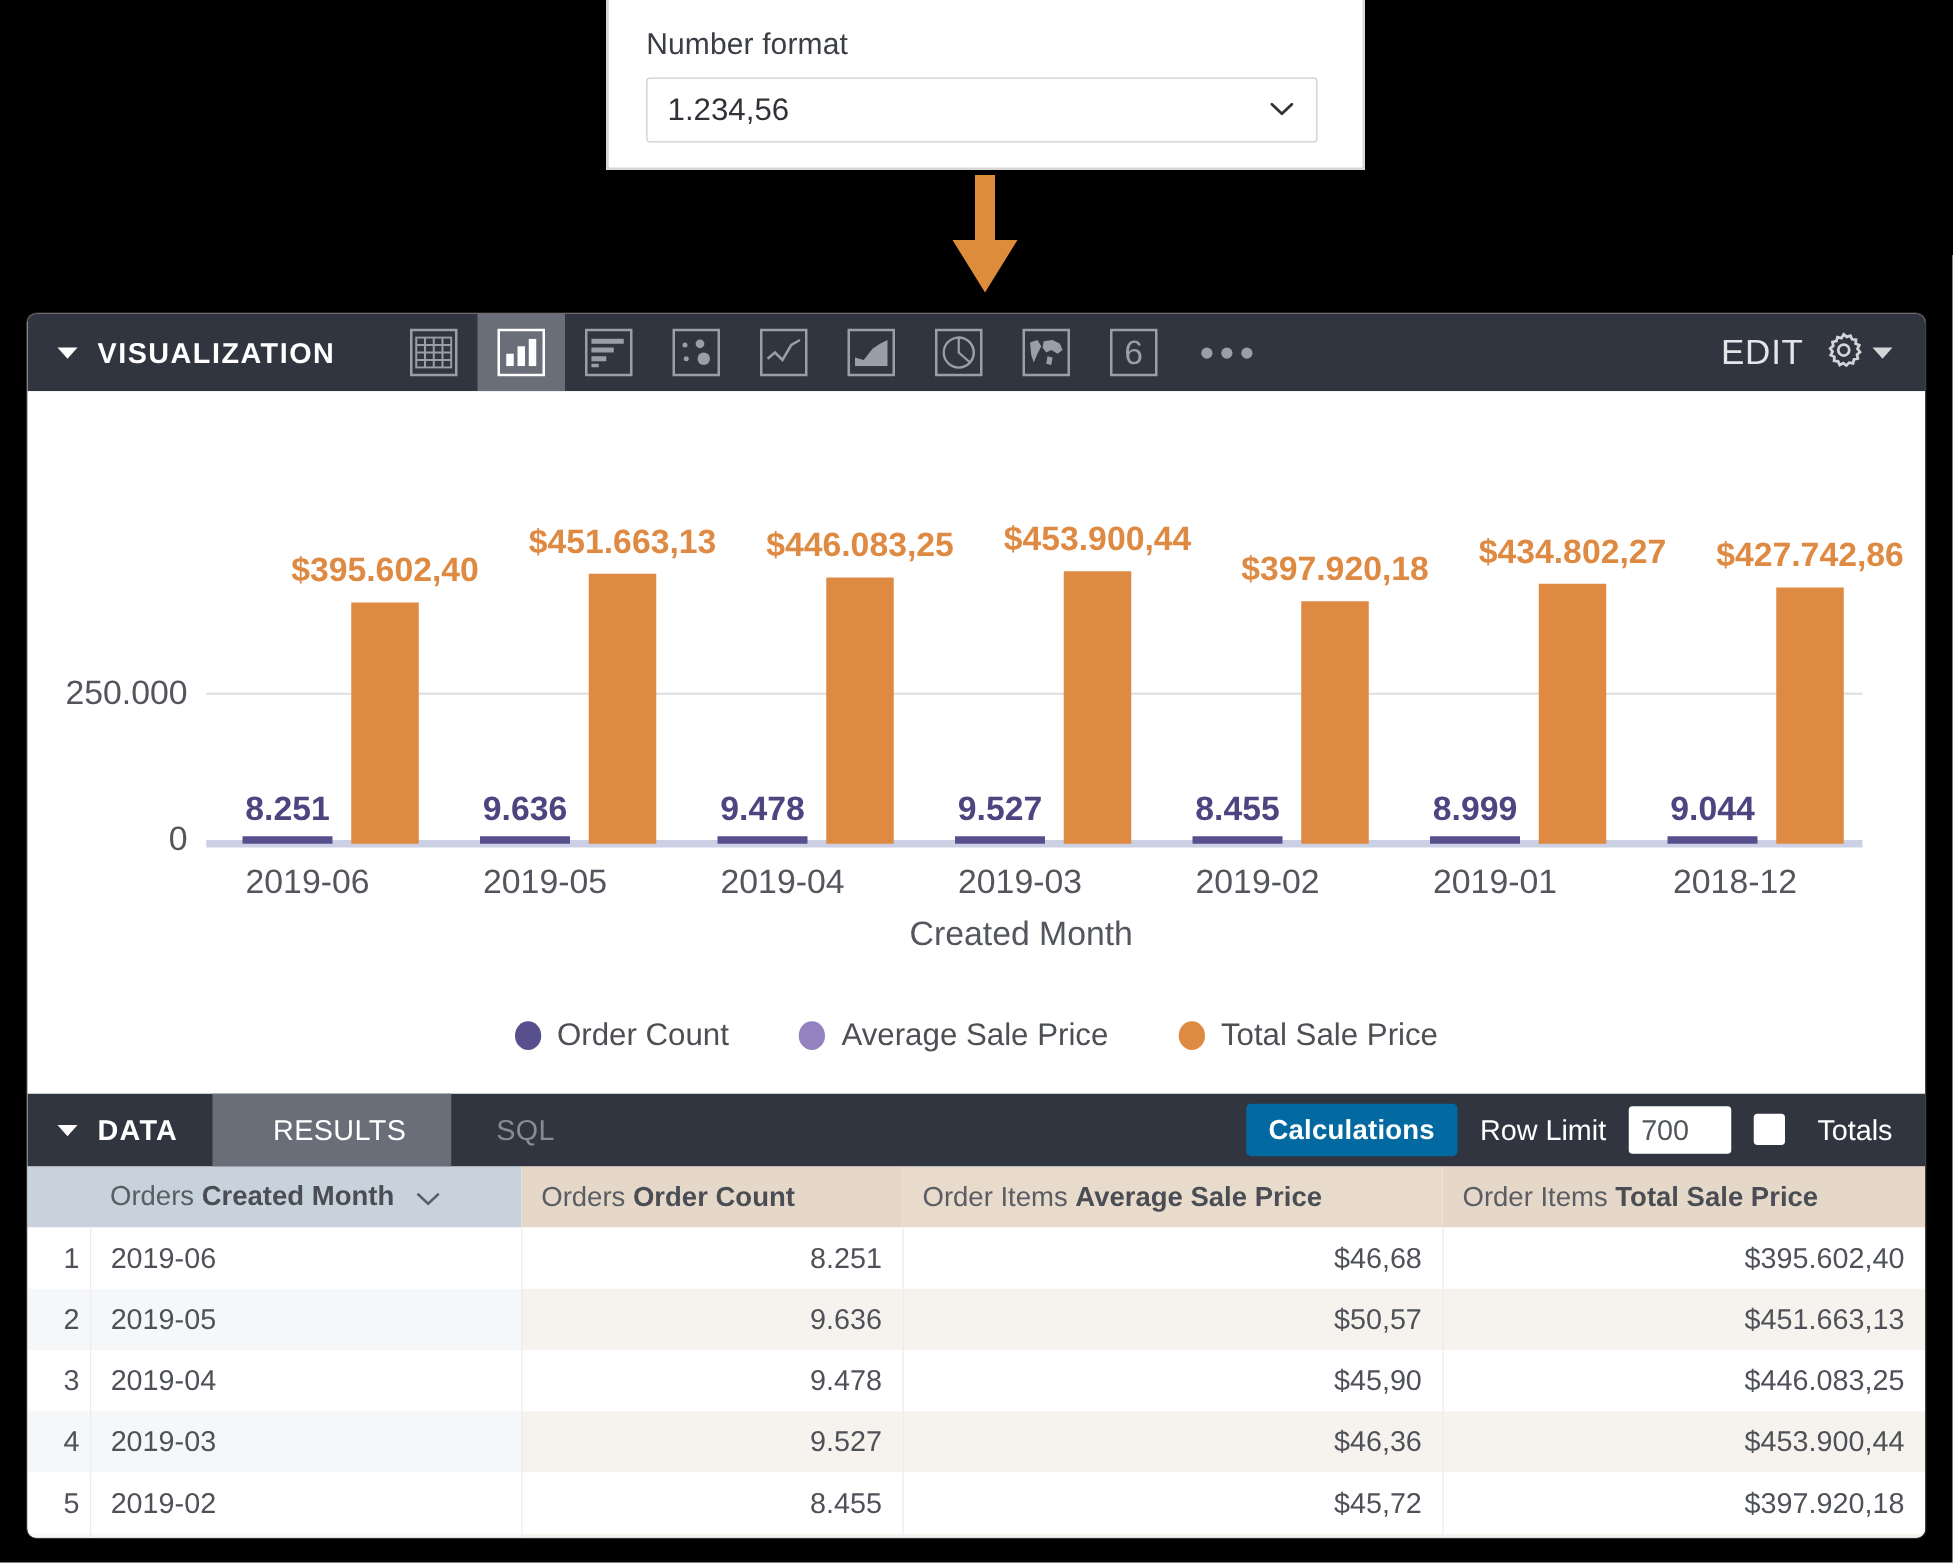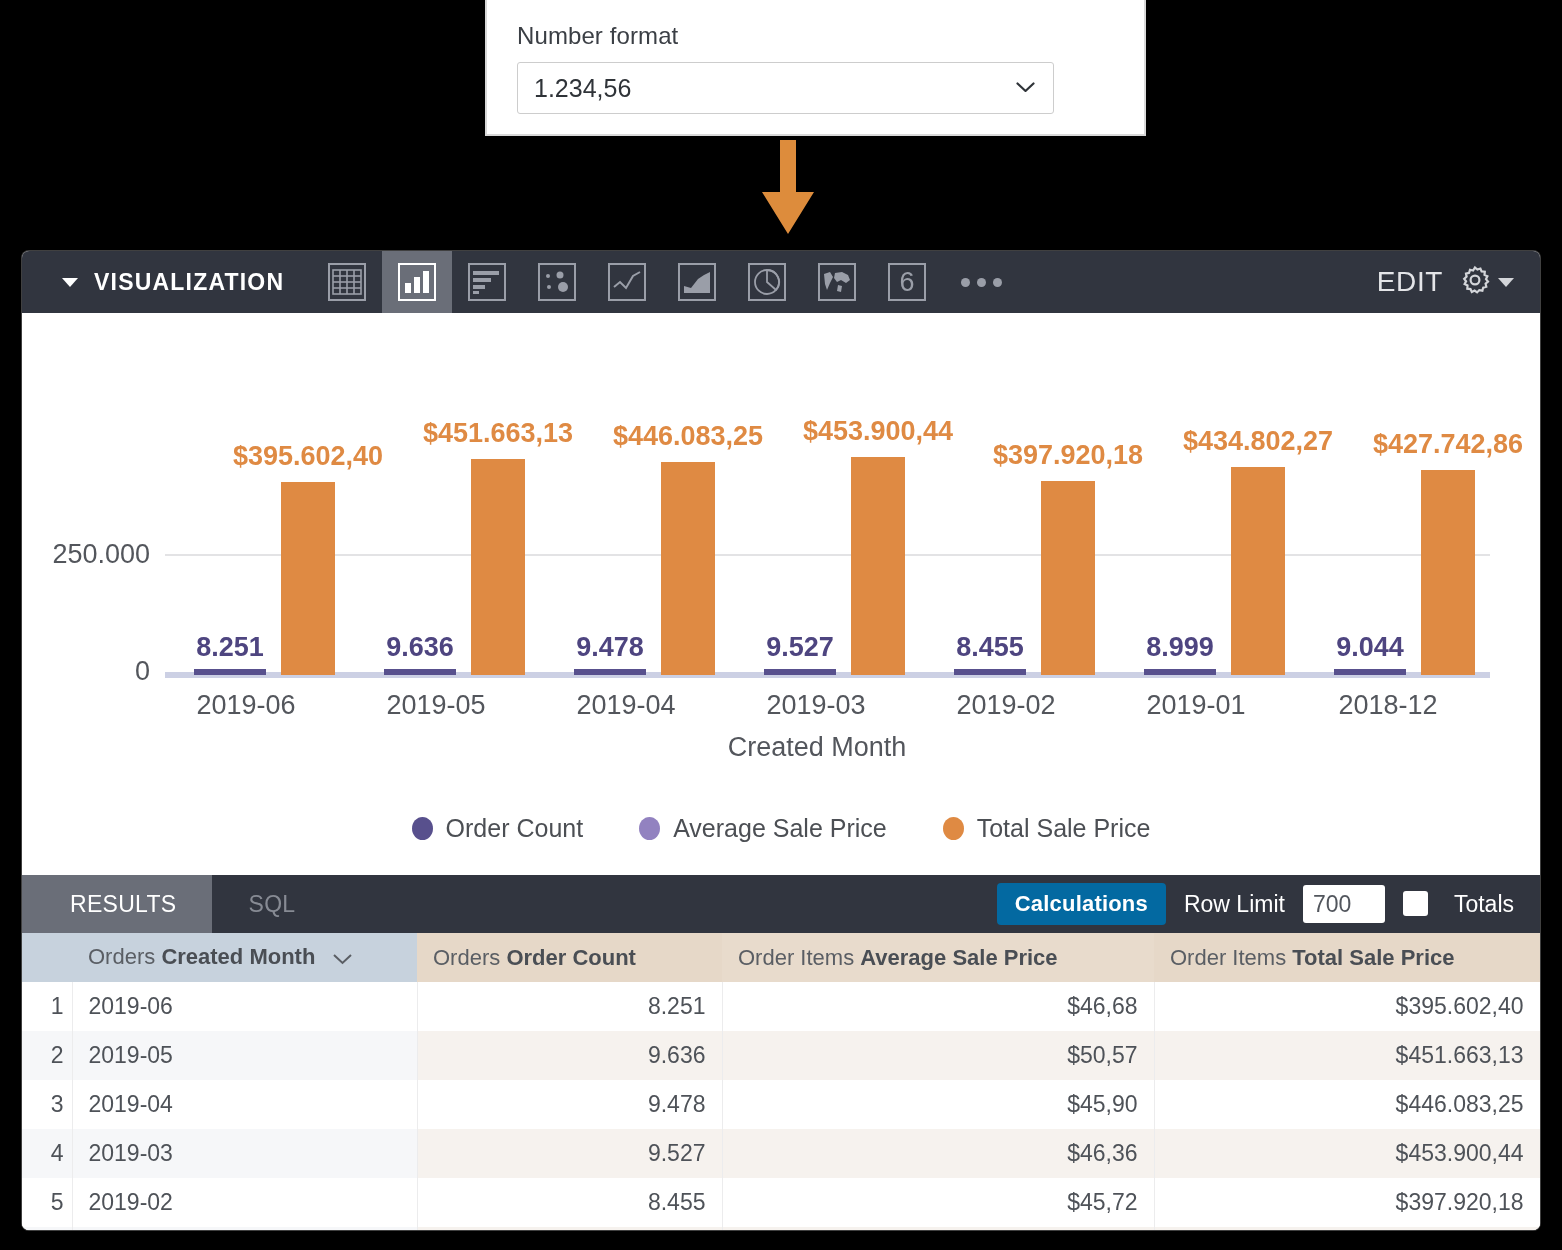--- a/index.html
+++ b/index.html
@@ -11,21 +11,21 @@
     font-family: "Liberation Sans", sans-serif;
     overflow: hidden;
     position: relative;
   }
 
   
   .numfmt-card {
     position: absolute;
     left: 485px;
     top: 0px;
-    width: 661px;
+    width: 607px;
     height: 136px;
     background: #ffffff;
     border: 2px solid #d8d8d8;
     border-top: none;
     padding: 22px 30px 0 30px;
   }
   .numfmt-label {
     font-size: 24px;
     color: #3b3f45;
     letter-spacing: .1px;
@@ -82,21 +82,21 @@
   .viz-bar {
     height: 62px;
     background: #31353f;
     display: flex;
     align-items: stretch;
     position: relative;
   }
   .viz-title-wrap {
     display: flex;
     align-items: center;
-    padding-left: 40px;
+    padding-left: 24px;
     gap: 16px;
     min-width: 290px;
   }
   .caret-sm { width: 0; height: 0; border-left: 8px solid transparent;
               border-right: 8px solid transparent; border-top: 9px solid #ffffff; }
   .viz-title {
     color: #ffffff;
     font-size: 23px;
     font-weight: 600;
     letter-spacing: 1.2px;
@@ -446,20 +446,24 @@
         <span class="legend-text">Average Sale Price</span>
       </div>
       <div class="legend-item">
         <span class="legend-dot" style="background:#df8a43"></span>
         <span class="legend-text">Total Sale Price</span>
       </div>
     </div>
   </div>
 
   <div class="data-bar">
+    <div class="data-title-wrap">
+      <span class="caret-sm"></span>
+      <span class="data-title">DATA</span>
+    </div>
     <div class="data-tab active">RESULTS</div>
     <div class="data-tab muted">SQL</div>
     <div class="data-right">
       <span class="calc-btn">Calculations</span>
       <span class="rowlimit-label">Row Limit</span>
       <span class="rowlimit-input">700</span>
       <span class="totals-wrap">
         <span class="totals-box"></span>
         <span class="totals-label">Totals</span>
       </span>

